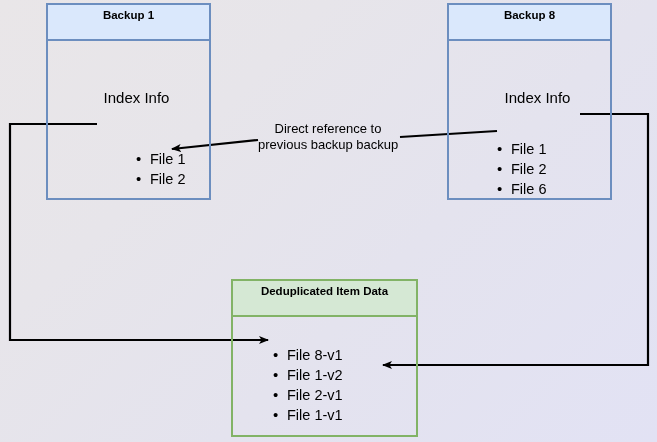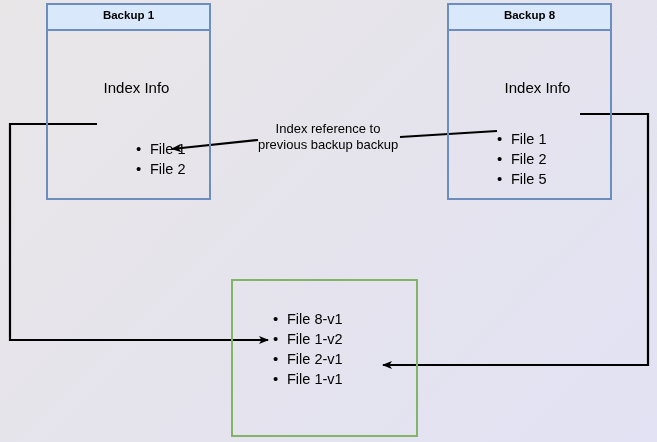--- a/index.html
+++ b/index.html
@@ -33,21 +33,21 @@
     background: transparent;
   }
   .box-blue {
     border: 2px solid #6c8ebf;
   }
   .box-green {
     border: 2px solid #82b366;
   }
   .box-header {
     box-sizing: border-box;
-    height: 26px;
+    height: 36px;
     line-height: 20px;
     text-align: center;
     font-size: 11.5px;
     font-weight: bold;
     color: #000000;
   }
   .hdr-blue {
     background: #dae8fc;
     border-bottom: 2px solid #6c8ebf;
   }
@@ -131,34 +131,35 @@
     </div>
   </div>
 
   <div class="box box-blue" style="left:447px; top:3px; width:165px; height:197px;">
     <div class="box-header hdr-blue">Backup 8</div>
     <div class="box-body">
       <div class="body-title" style="top:48px;">Index Info</div>
       <ul class="bullets" style="left:48px; top:98px;">
         <li><span class="dot">•</span><span>File 1</span></li>
         <li><span class="dot">•</span><span>File 2</span></li>
-        <li><span class="dot">•</span><span>File 5</span></li>
+        <li><span class="dot">•</span><span>File 6</span></li>
       </ul>
     </div>
   </div>
 
   <div class="box box-green" style="left:231px; top:279px; width:187px; height:158px;">
+    <div class="box-header hdr-green">Deduplicated Item Data</div>
     <div class="box-body">
       <ul class="bullets" style="left:40px; top:28px;">
         <li><span class="dot">•</span><span>File 8-v1</span></li>
         <li><span class="dot">•</span><span>File 1-v2</span></li>
         <li><span class="dot">•</span><span>File 2-v1</span></li>
         <li><span class="dot">•</span><span>File 1-v1</span></li>
       </ul>
     </div>
   </div>
 
   <div class="edge-label" style="left:258px; top:121px; width:140px;">
-    <div>Index reference to</div>
+    <div>Direct reference to</div>
     <div>previous backup backup</div>
   </div>
 
 </div>
 
 </body></html>

